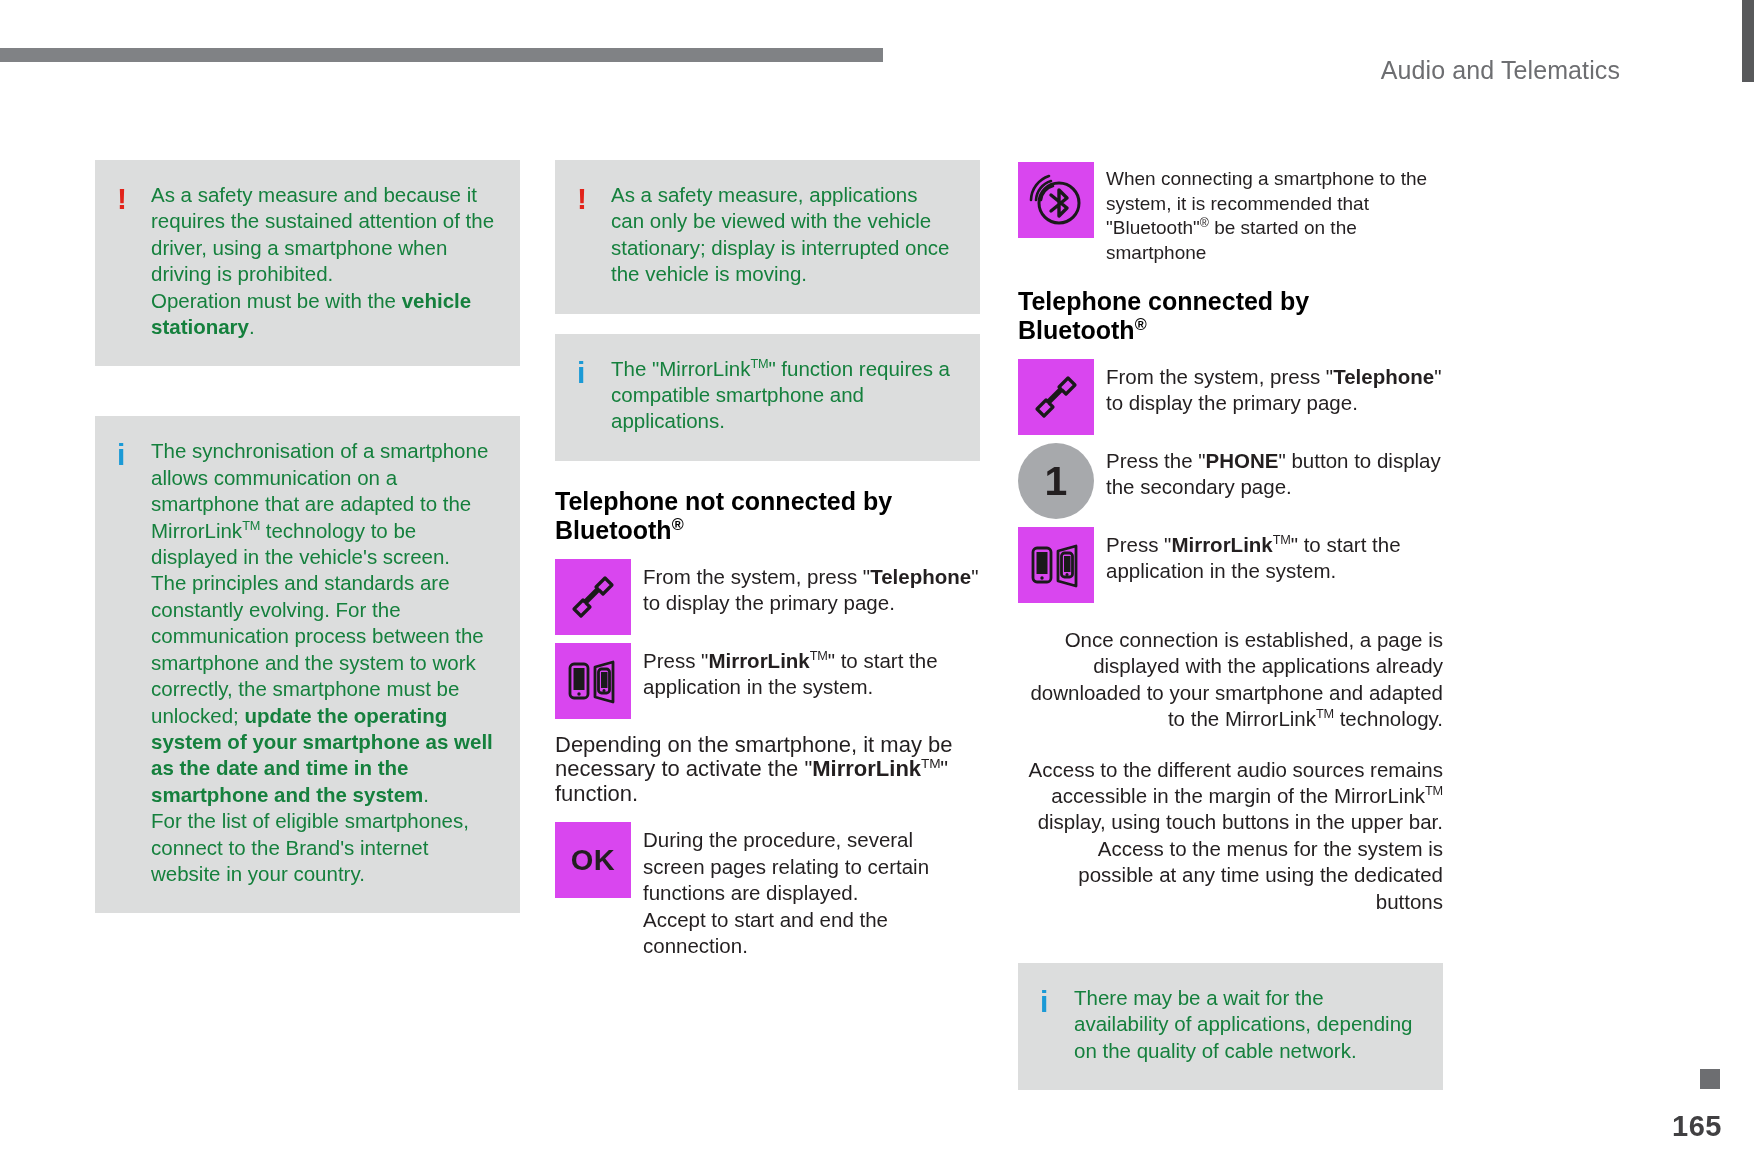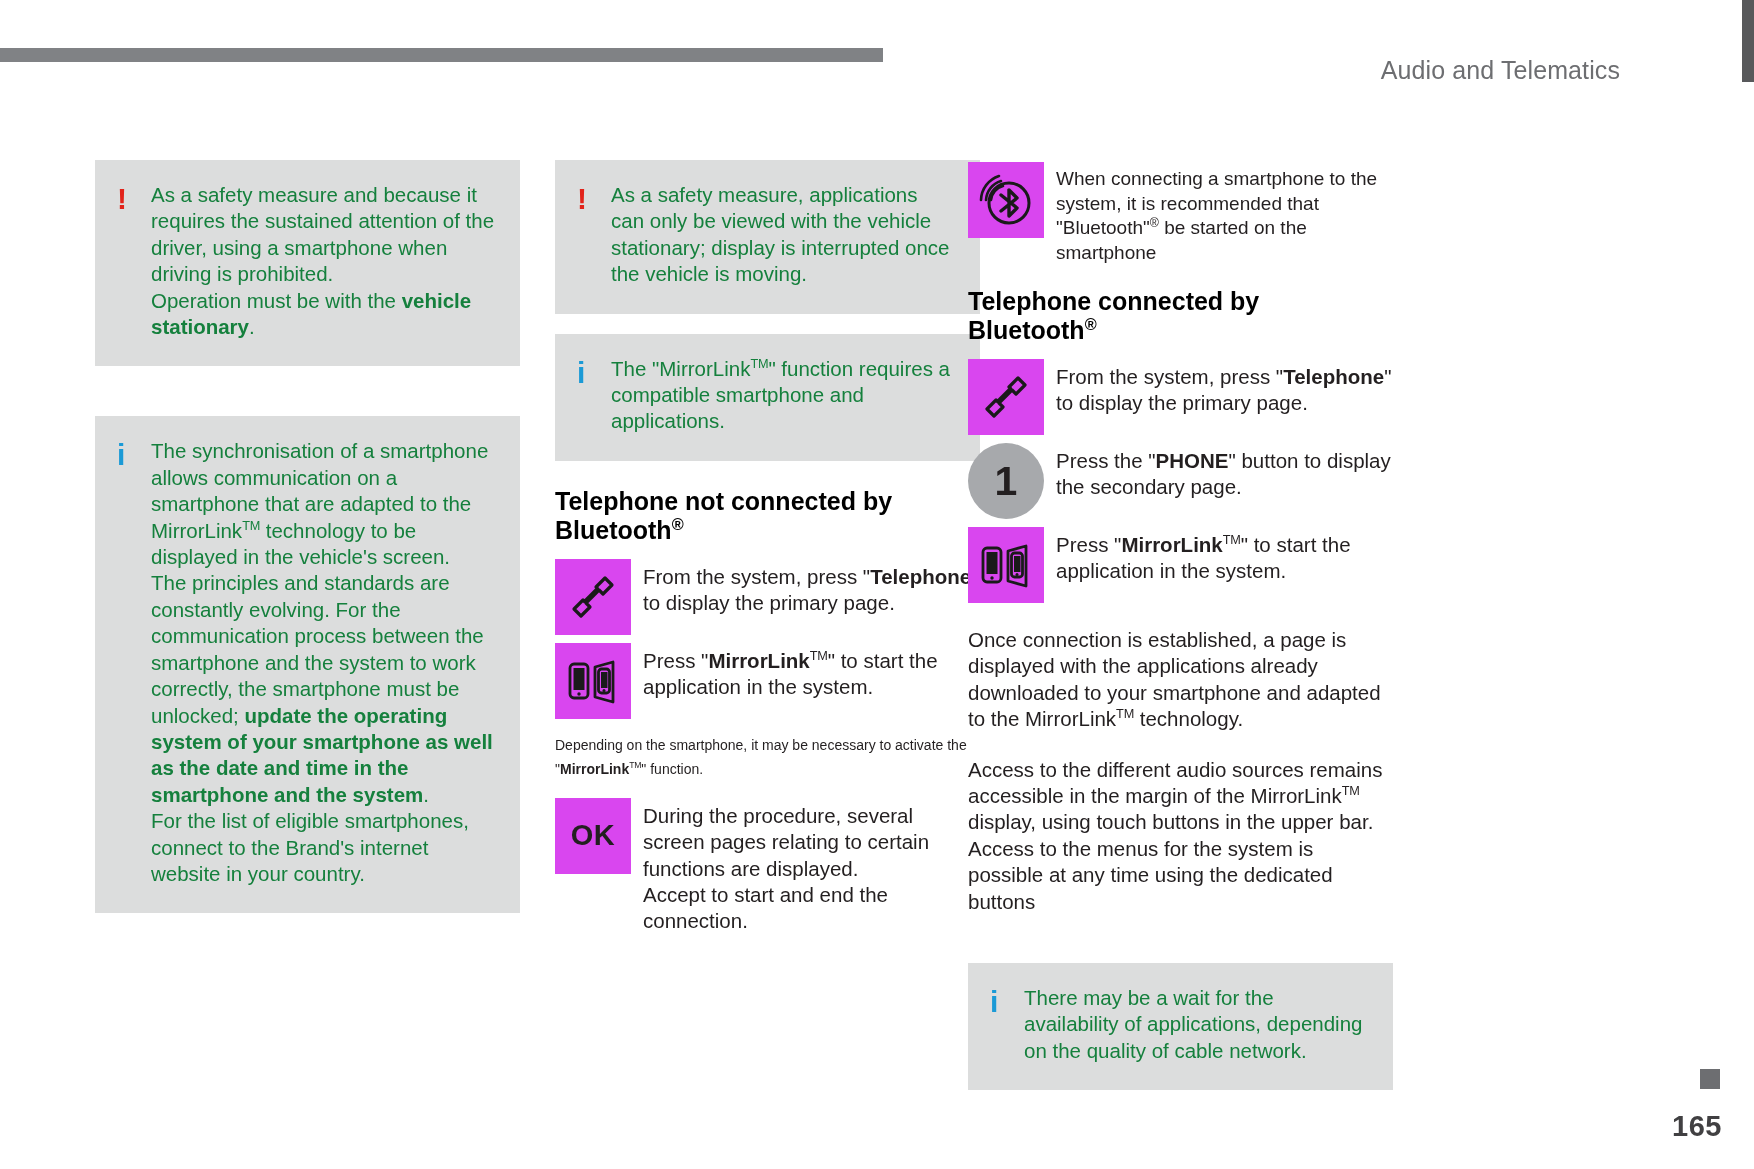--- a/index.html
+++ b/index.html
@@ -55,21 +55,21 @@
   }
 
   
   .column {
     position: absolute;
     top: 160px;
     width: 425px;
   }
   #col-1 { left: 95px; }
   #col-2 { left: 555px; }
-  #col-3 { left: 968px; }
+  #col-3 { left: 1018px; }
 
   
   .notice {
     background: #dcdddd;
     padding: 22px 24px 26px 22px;
     display: flex;
     align-items: flex-start;
     margin-bottom: 20px;
   }
   .notice.tall { min-height: 205px; }
@@ -138,21 +138,21 @@
     padding-top: 5px;
   }
   .step-text.small { font-size: 19px; line-height: 24.5px; }
 
   
   p.body-text {
     font-size: 20.5px;
     line-height: 26.4px;
     margin: 14px 0 0 0;
   }
-  p.body-text.gap { margin-top: 24px; }
+  p.body-text.gap { margin-top: 24px; text-align: right; }
 
   sup.reg { font-size: .65em; vertical-align: super; line-height: 0; }
   sup.tm  { font-size: .62em; vertical-align: super; line-height: 0; letter-spacing: -.2px;}
   b { font-weight: bold; }
 </style>
 </head>
 <body>
 
 <div id="header-rule"></div>
 <div id="header-title">Audio and Telematics</div>
@@ -223,21 +223,21 @@
           <rect x="37" y="20" width="6.5" height="16" fill="#1a1a1a" stroke="none"></rect>
           <circle cx="40" cy="38.5" r="1.5" fill="#1a1a1a" stroke="none"></circle>
         </g>
       </svg>
     </div>
     <div class="step-text">
       <span>Press "</span><b>MirrorLink</b><sup class="tm">TM</sup><span>" to start the application in the system.</span>
     </div>
   </div>
 
-  <p class="body-text small" style="font-size:14px; line-height:24.5px; margin-top:14px;">
+  <p class="body-text small" style="font-size:22px; line-height:24.5px; margin-top:14px;">
     <span>Depending on the smartphone, it may be necessary to activate the "</span><b>MirrorLink</b><sup class="tm">TM</sup><span>" function.</span>
   </p>
 
   <div class="step" style="margin-top:16px;">
     <div class="step-icon">
       <span class="ok-text">OK</span>
     </div>
     <div class="step-text">
       <span>During the procedure, several screen pages relating to certain functions are displayed.</span><br>
       <span>Accept to start and end the connection.</span>

